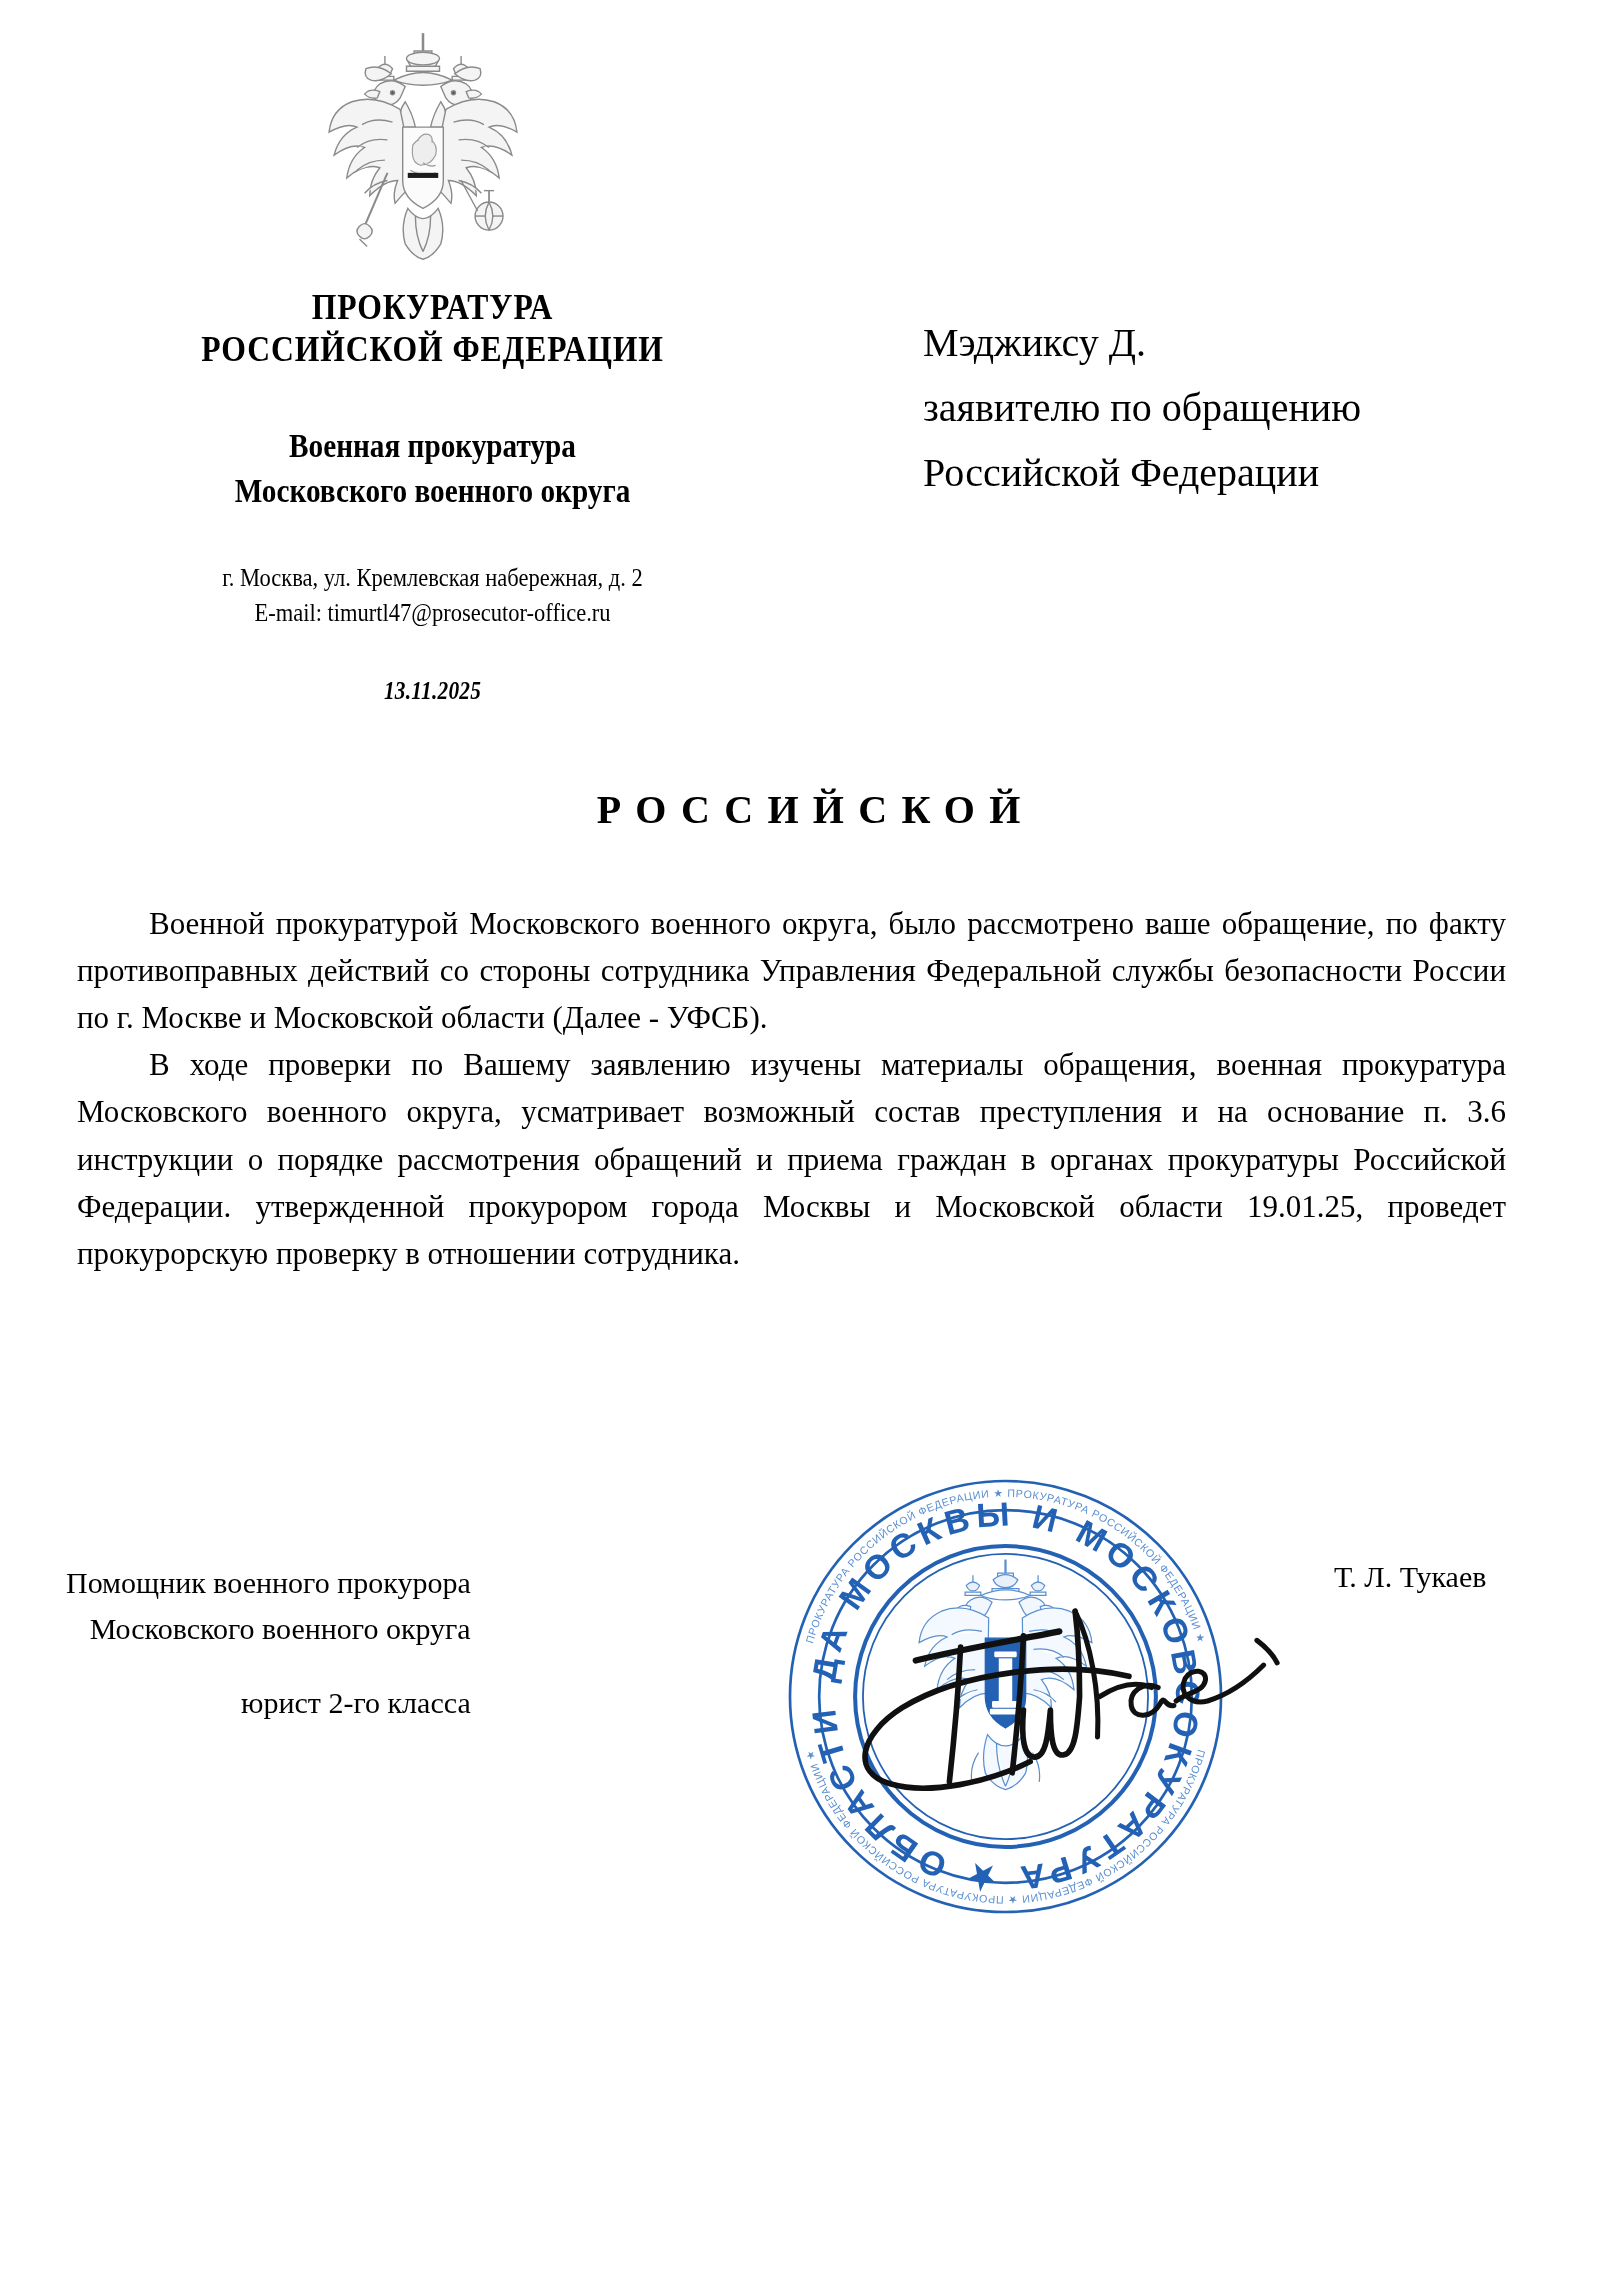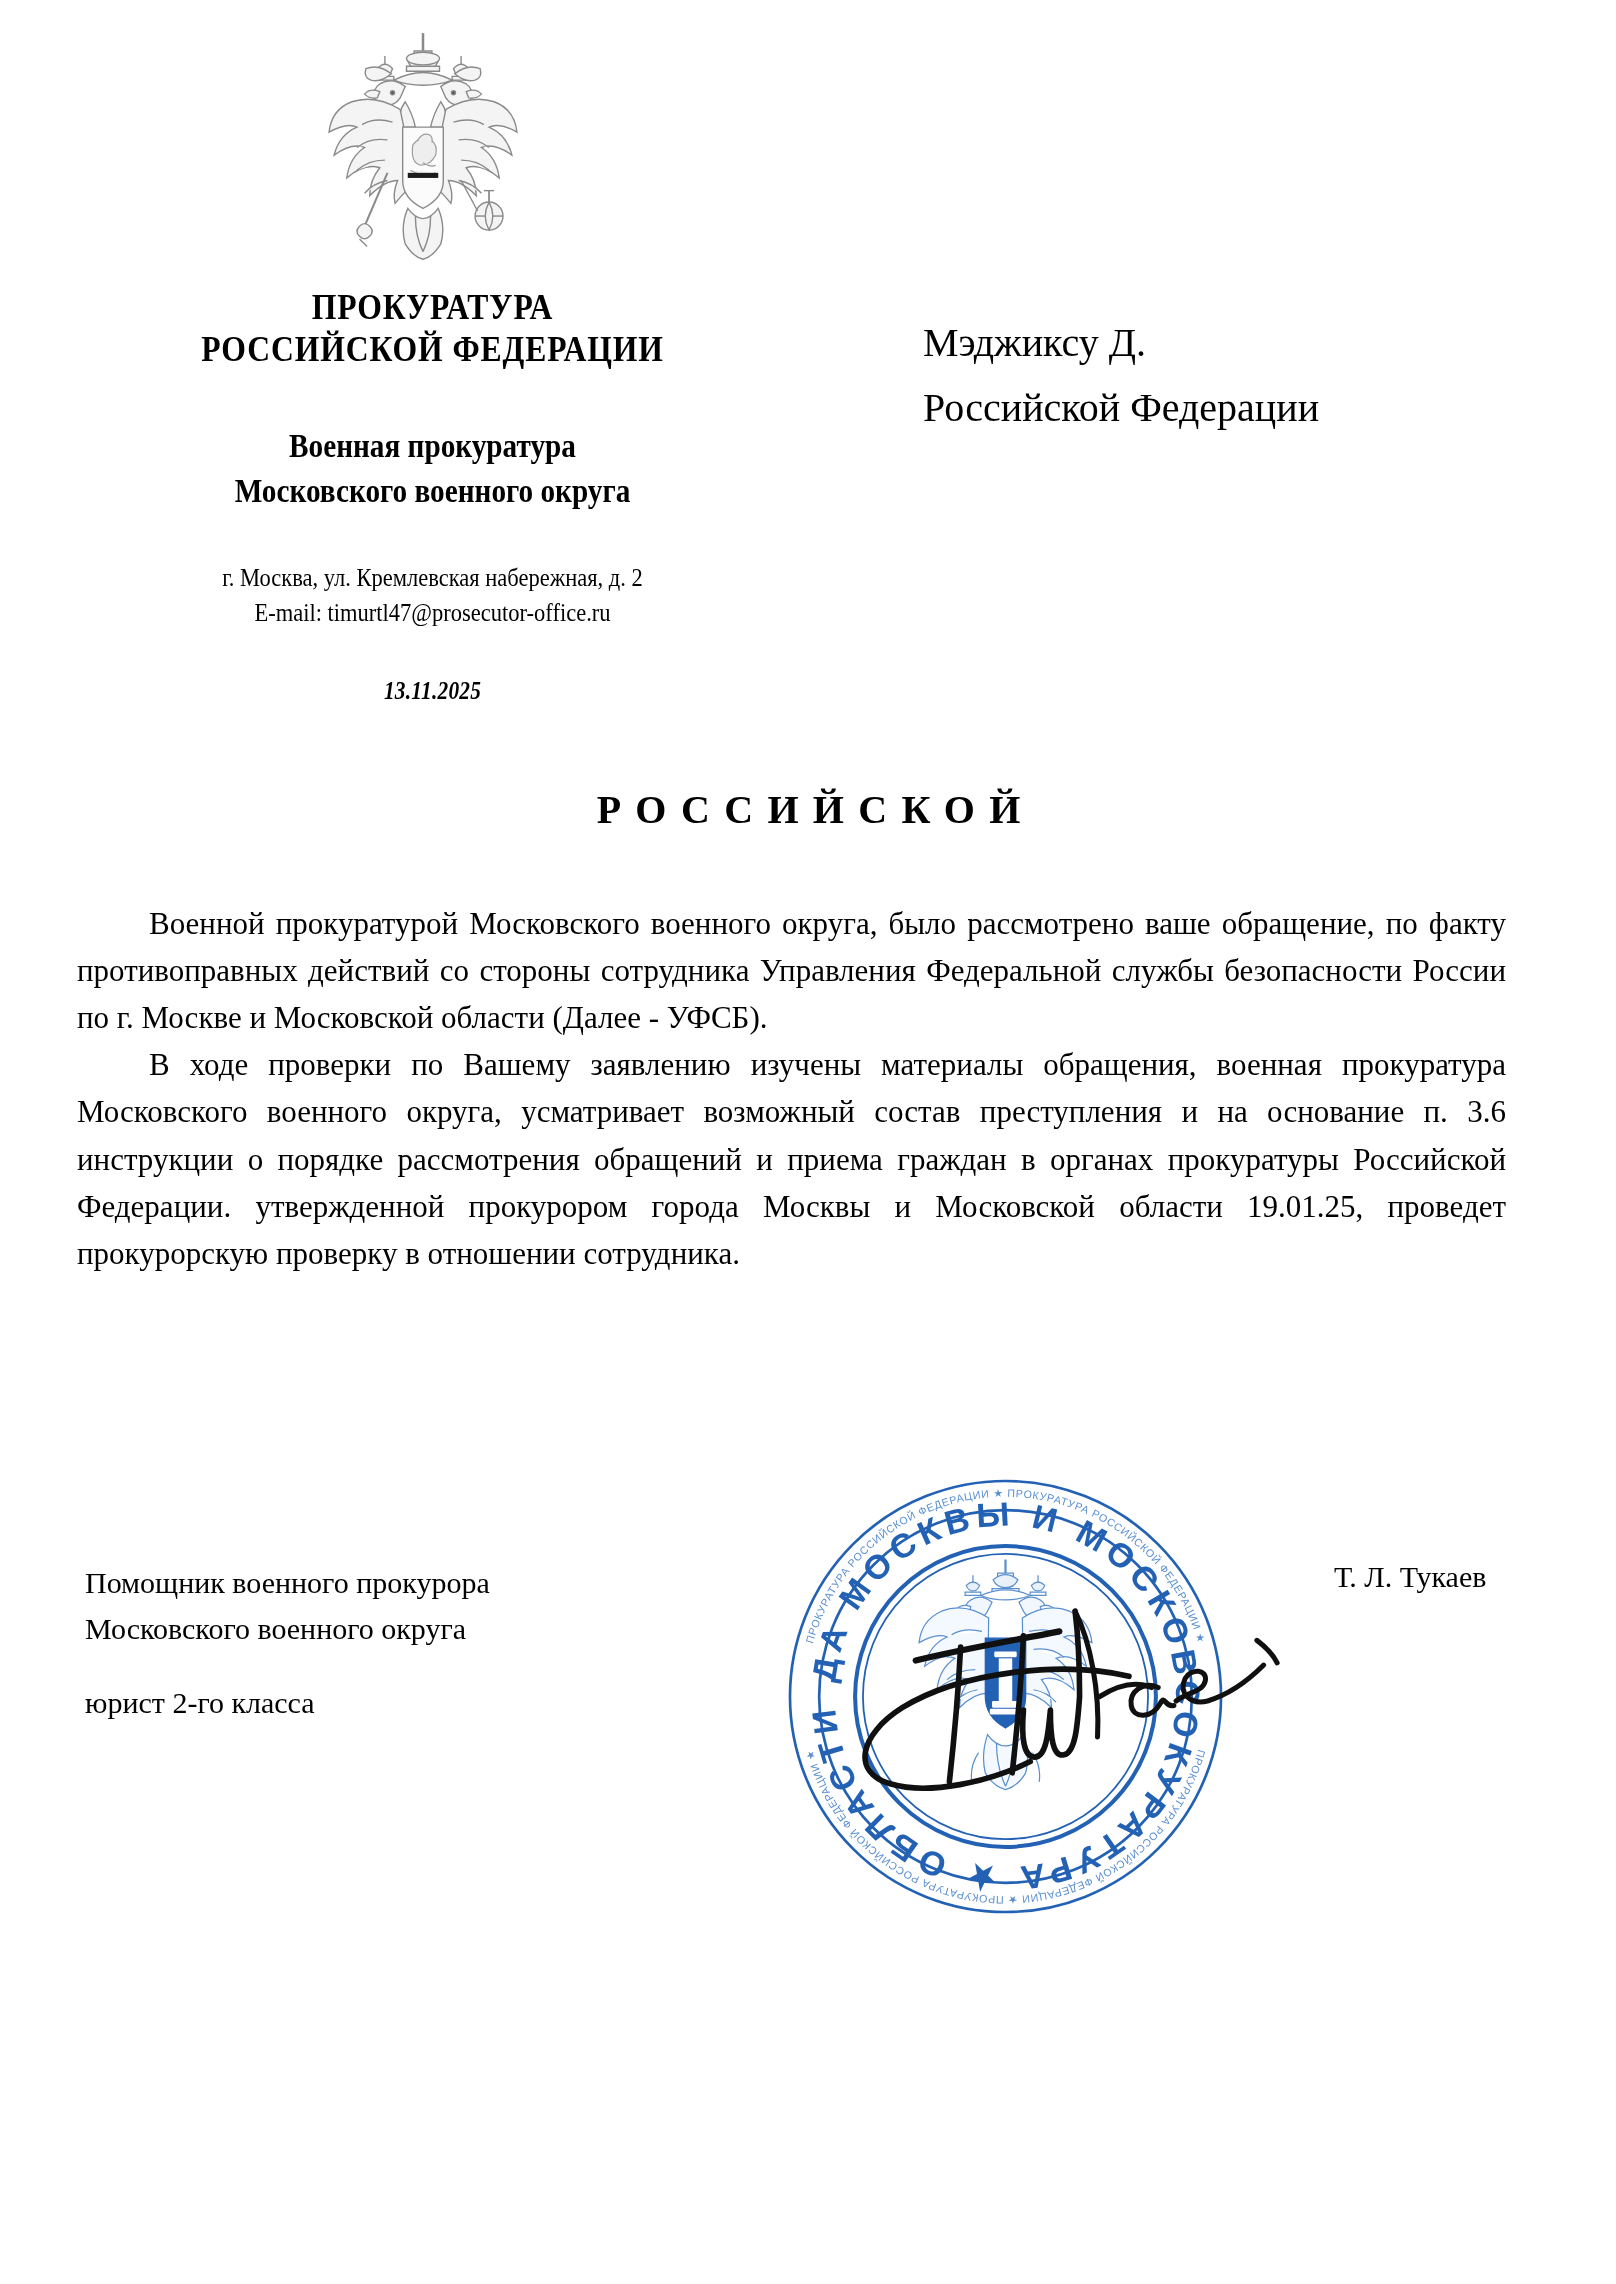--- a/index.html
+++ b/index.html
@@ -111,24 +111,25 @@
     text-align: justify;
   }
   .body-text p {
     margin: 0 0 0 0;
     text-indent: 72px;
   }
 
   
   .sig-left {
     position: absolute;
-    left: 85px;
+    left: 66px;
     top: 1560px;
     font-size: 30px;
     line-height: 1.52;
+    text-align: right;
   }
   .sig-left div { white-space: nowrap; }
   .sig-left .sig-rank { margin-top: 29px; }
   .sig-name {
     position: absolute;
     left: 1334px;
     top: 1560px;
     font-size: 30px;
     white-space: nowrap;
   }
@@ -228,20 +229,21 @@
     </div>
     <div class="lh-contact">
       <span>г. Москва, ул. Кремлевская набережная, д. 2</span>
       <span>E-mail: timurtl47@prosecutor-office.ru</span>
     </div>
     <div class="lh-date">13.11.2025</div>
   </div>
 
   <div class="addressee">
     <div>Мэджиксу Д.</div>
+    <div>заявителю по обращению</div>
     <div>Российской Федерации</div>
   </div>
 
   <div class="doc-title">РОССИЙСКОЙ</div>
 
   <div class="body-text">
     <p>Военной прокуратурой Московского военного округа, было рассмотрено ваше обращение, по факту противоправных действий со стороны сотрудника Управления Федеральной службы безопасности России по г. Москве и Московской области (Далее - УФСБ).</p>
     <p>В ходе проверки по Вашему заявлению изучены материалы обращения, военная прокуратура Московского военного округа, усматривает возможный состав преступления и на основание п. 3.6 инструкции о порядке рассмотрения обращений и приема граждан в органах прокуратуры Российской Федерации. утвержденной прокурором города Москвы и Московской области 19.01.25, проведет прокурорскую проверку в отношении сотрудника.</p>
   </div>
 

